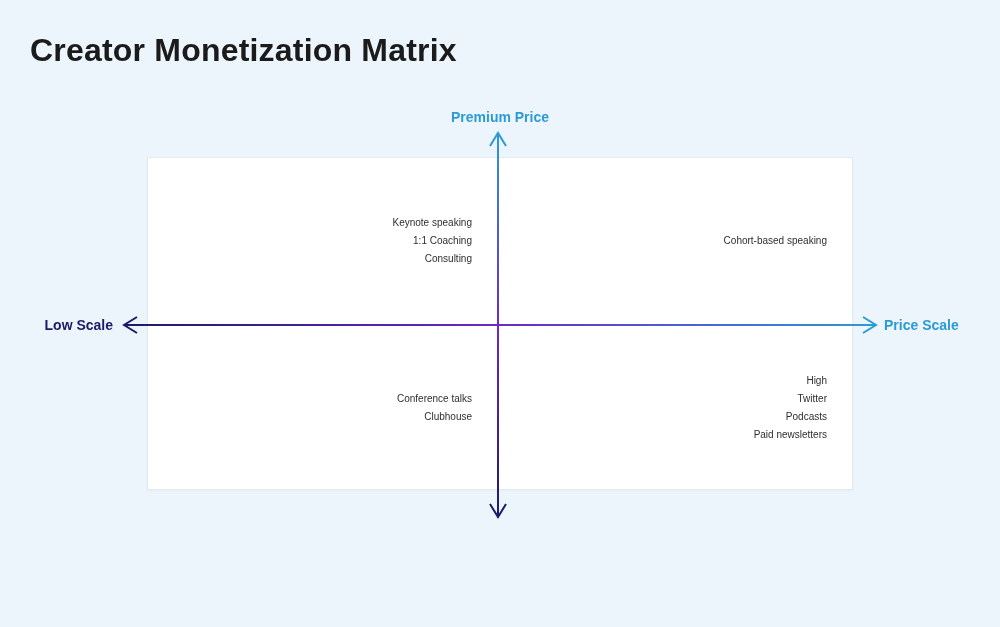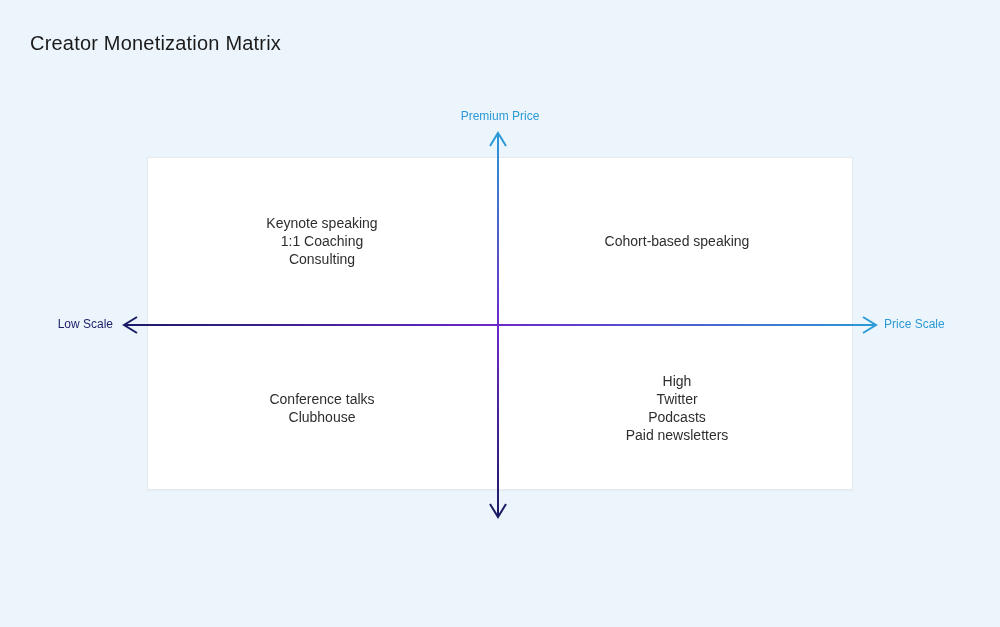--- a/index.html
+++ b/index.html
@@ -19,22 +19,22 @@
     background: var(--background);
     overflow: hidden;
   }
   .canvas {
     position: relative;
     width: 1000px; height: 627px;
   }
   .page-title {
     position: absolute;
     left: 30px; top: 32px;
-    font-size: 20px;
-    font-weight: 400;
+    font-size: 32px;
+    font-weight: 700;
     color: var(--title-text);
     letter-spacing: 0.2px;
   }
   .panel {
     position: absolute;
     left: 147px; top: 157px;
     width: 706px; height: 333px;
     background: var(--panel-background);
     border: 1px solid var(--panel-border);
     box-shadow: 0 1px 2px rgba(0,0,0,0.03);
@@ -45,34 +45,34 @@
     width: 1000px; height: 627px;
     pointer-events: none;
   }
   .stop-navy   { stop-color: var(--axis-navy); }
   .stop-purple { stop-color: var(--axis-purple); }
   .stop-blue   { stop-color: var(--axis-blue); }
   .arrow-blue  { stroke: var(--axis-blue); fill: none; stroke-width: 2; }
   .arrow-navy  { stroke: var(--axis-navy); fill: none; stroke-width: 2; }
   .axis-label {
     position: absolute;
-    font-size: 12px;
-    font-weight: 400;
+    font-size: 14px;
+    font-weight: 700;
   }
   .axis-label.blue { color: var(--axis-blue); }
   .axis-label.navy { color: var(--axis-navy); }
   .label-premium { left: 400px; top: 109px; width: 200px; text-align: center; }
   .label-lowprice { left: 400px; top: 525px; width: 200px; text-align: center; }
   .label-lowscale { left: 13px; top: 317px; width: 100px; text-align: right; }
   .label-highscale { left: 884px; top: 317px; width: 110px; text-align: left; }
   .quadrant-list {
     position: absolute;
     width: 300px;
-    text-align: center;
-    font-size: 14px;
+    text-align: right;
+    font-size: 10px;
     line-height: 18px;
     color: var(--quadrant-text);
   }
   .q-top-left { left: 172px; top: 214px; }
   .q-top-right { left: 527px; top: 232px; }
   .q-bottom-left { left: 172px; top: 390px; }
   .q-bottom-right { left: 527px; top: 372px; }
 </style>
 </head>
 <body>

